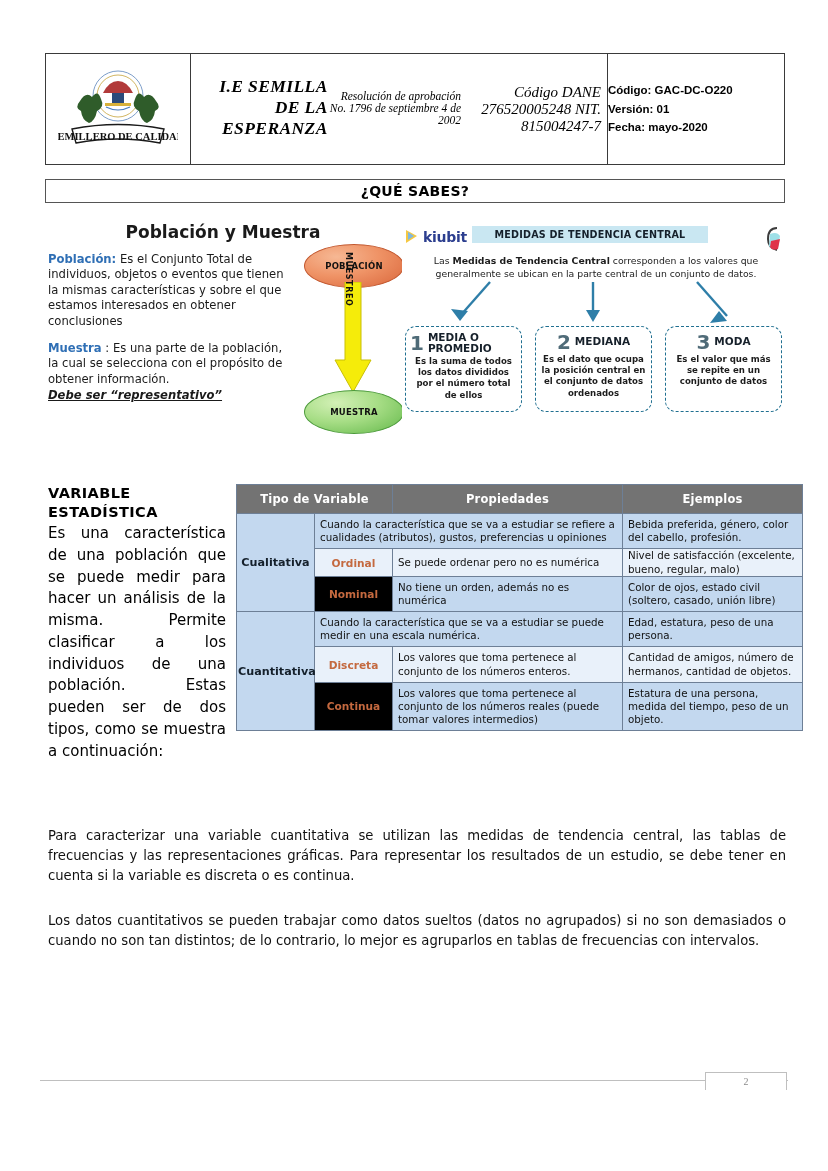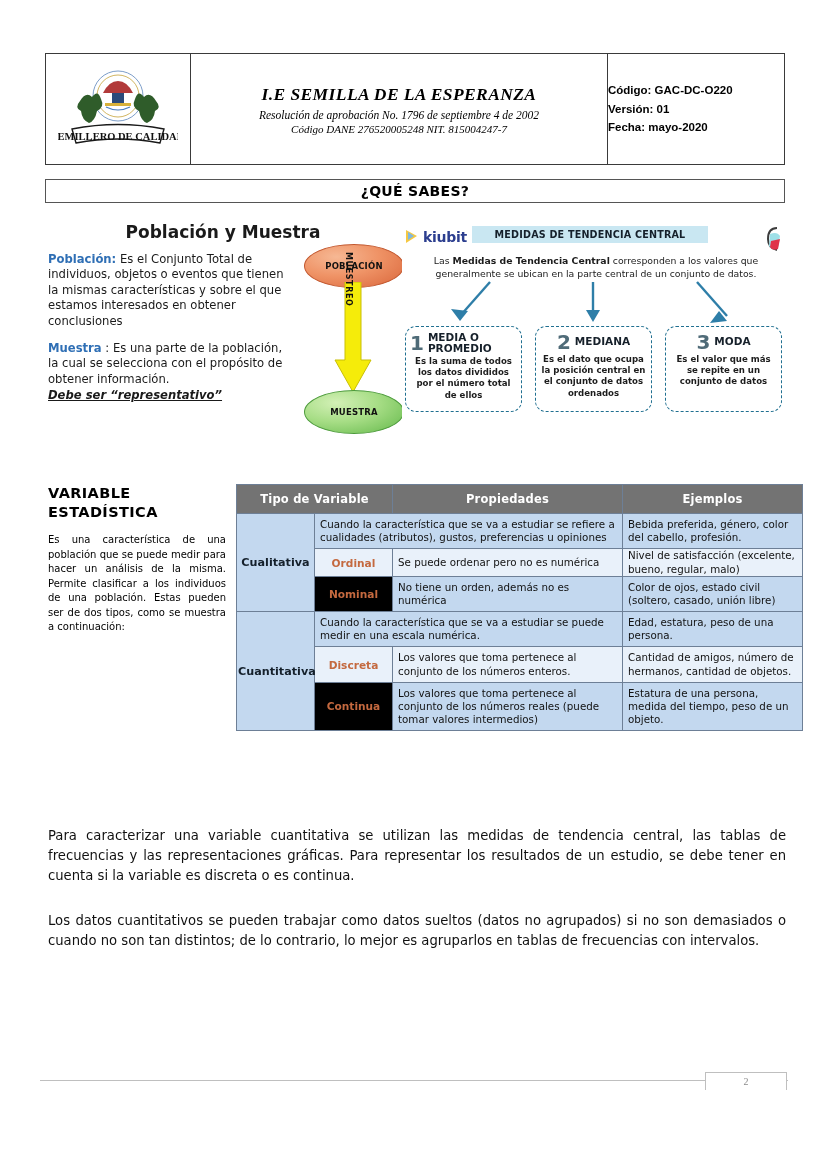--- a/index.html
+++ b/index.html
@@ -13,25 +13,25 @@
   }
   .page{position:absolute;left:0;top:0;width:828px;height:1171px;}
 
   
   .hdr{
     position:absolute;left:45px;top:53px;width:740px;height:112px;
     border:1.5px solid #3a3a3a;
     display:flex;box-sizing:border-box;background:#fff;
   }
   .hdr-logo{width:144px;border-right:1.5px solid #3a3a3a;display:flex;align-items:center;justify-content:center;}
-  .hdr-mid{flex:1;border-right:1.5px solid #3a3a3a;display:flex;flex-direction:column;align-items:center;justify-content:center;text-align:left;padding:0 6px;}
+  .hdr-mid{flex:1;border-right:1.5px solid #3a3a3a;display:flex;align-items:center;justify-content:center;text-align:right;padding:0 6px;}
   .hdr-right{width:176px;display:flex;flex-direction:column;align-items:flex-start;justify-content:center;text-align:center;}
   .inst-name{font-family:"Liberation Serif",serif;font-style:italic;font-weight:bold;font-size:17.5px;letter-spacing:.4px;margin-bottom:4px;}
   .inst-res{font-family:"Liberation Serif",serif;font-style:italic;font-size:11.5px;margin-bottom:2px;}
-  .inst-dane{font-family:"Liberation Serif",serif;font-style:italic;font-size:11px;}
+  .inst-dane{font-family:"Liberation Serif",serif;font-style:italic;font-size:15px;}
   .meta-line{font-size:11.5px;font-weight:bold;line-height:1.65;}
 
   .logo-wrap{width:120px;height:92px;position:relative;}
 
   
   .banner{
     position:absolute;left:45px;top:179px;width:740px;height:24px;
     border:1.5px solid #555;box-sizing:border-box;
     display:flex;align-items:center;justify-content:center;background:#fff;
   }
@@ -80,21 +80,21 @@
         padding:5px 4px 6px 4px;box-sizing:border-box;text-align:center;background:#fff;}
   .card-head{display:flex;align-items:center;justify-content:center;gap:4px;margin-bottom:2px;}
   .card-num{font-size:20px;font-weight:bold;color:#4f6b78;line-height:1;font-family:"DejaVu Sans",sans-serif;}
   .card-title{font-size:10.5px;font-weight:bold;color:#16202a;line-height:1.05;text-align:left;font-family:"DejaVu Sans",sans-serif;}
   .card-desc{font-size:8.6px;line-height:1.3;color:#1d1d1d;font-weight:bold;font-family:"DejaVu Sans",sans-serif;}
 
   
   .var-text{position:absolute;left:48px;top:484px;width:178px;
             font-family:"DejaVu Sans",sans-serif;}
   .var-title{font-size:14.5px;font-weight:bold;line-height:1.28;letter-spacing:.4px;}
-  .var-body{font-size:10px;line-height:1.45;text-align:justify;margin-top:12px;}
+  .var-body{font-size:15px;line-height:1.45;text-align:justify;margin-top:2px;}
 
   
   .tbl{position:absolute;left:236px;top:484px;width:566px;border-collapse:collapse;
        table-layout:fixed;border:1px solid #6d7f96;}
   .tbl td,.tbl th{border:1px solid #6d7f96;vertical-align:middle;}
   .th{background:#737373;color:#ffffff;font-weight:bold;text-align:center;
       font-size:11.5px;padding:7px 3px;letter-spacing:.2px;font-family:"DejaVu Sans",sans-serif;}
   .c-type{background:#c3d8ef;text-align:center;font-weight:bold;font-size:11.2px;color:#15202b;
           font-family:"DejaVu Sans",sans-serif;}
   .c-sub{background:#000000;text-align:center;font-weight:bold;font-size:10.6px;color:#c4693f;

